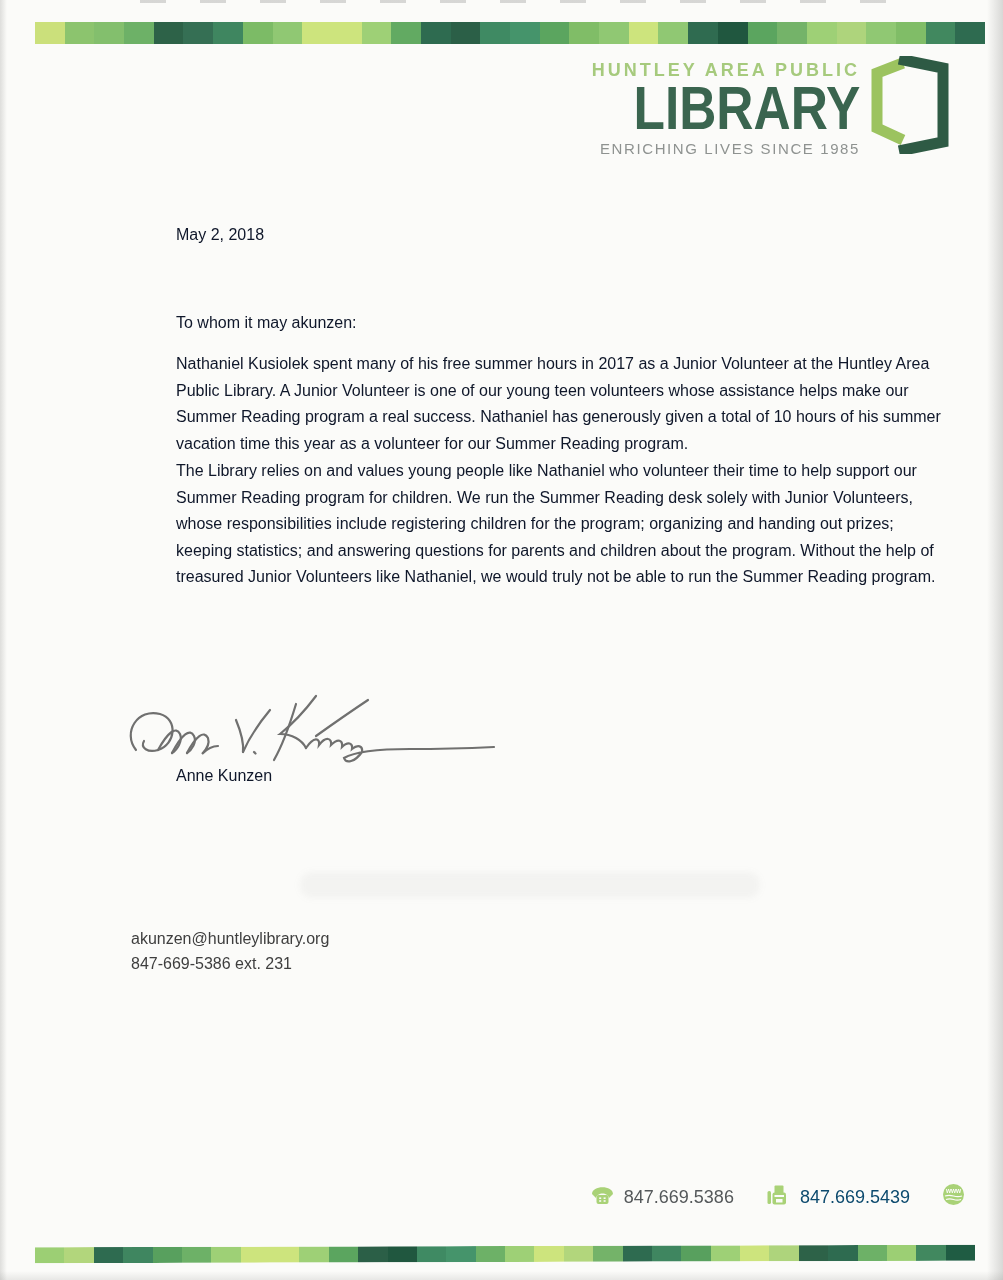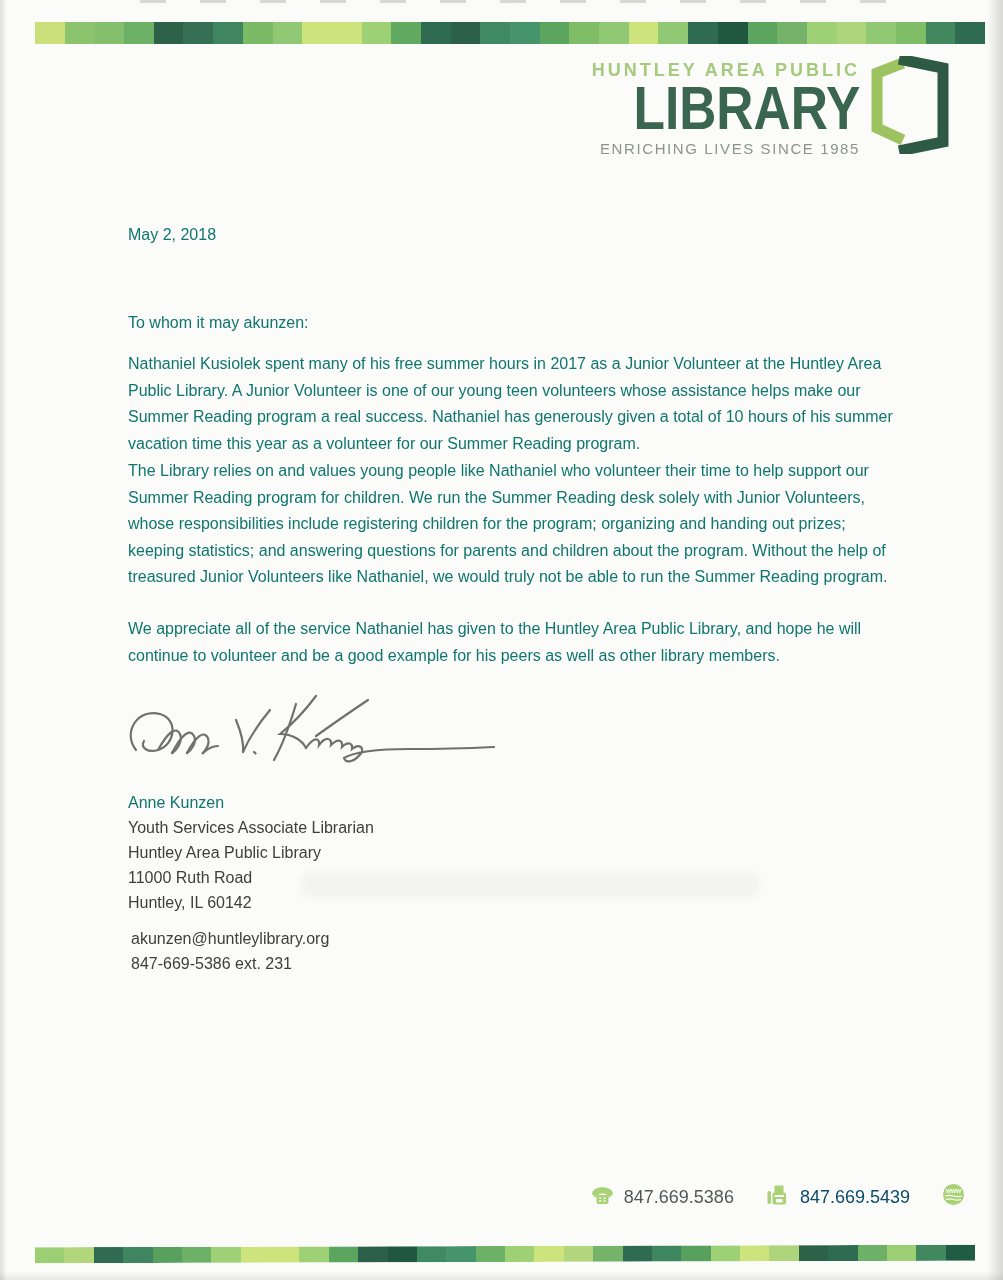--- a/index.html
+++ b/index.html
@@ -30,21 +30,21 @@
   .stripe .sq{flex:1 1 0;}
   
   .logo{position:absolute;top:56px;right:52px;display:flex;align-items:flex-end;}
   .logo-text{text-align:right;margin-right:9px;}
   .logo-top{font-size:18px;letter-spacing:3px;font-weight:600;line-height:20px;white-space:nowrap;}
   .logo-name{font-size:62px;font-weight:700;line-height:56px;letter-spacing:0;
     transform:scaleX(.83);transform-origin:right center;white-space:nowrap;}
   .logo-tagline{font-size:15px;letter-spacing:1.6px;font-weight:500;line-height:18px;margin-top:4px;white-space:nowrap;}
   
   .abs{position:absolute;}
-  .bodytext{font-size:16px;line-height:26.5px;color:#0f766e;width:772px;}
+  .bodytext{font-size:16px;line-height:26.5px;color:#0f172a;width:772px;margin-left:48px;}
   .sigblock{font-size:16px;line-height:25px;}
   
   .footer{position:absolute;right:38px;top:1172px;text-align:right;white-space:nowrap;}
   .footer-line1{font-size:19px;letter-spacing:.6px;}
   .footer-line2{margin-top:11px;font-size:18px;display:flex;align-items:center;justify-content:flex-end;gap:9px;}
   .footer-sep{padding:0 10px;font-weight:300;}
   .fgap{display:inline-block;width:14px;}
 </style>
 </head>
 <body>
@@ -106,47 +106,40 @@
   </div>
 
   <div class="abs bodytext" style="left:128px;top:222px">May 2, 2018</div>
 
   <div class="abs bodytext" style="left:128px;top:310px">To whom it may akunzen:</div>
 
   <div class="abs bodytext" style="left:128px;top:351px">Nathaniel Kusiolek spent many of his free summer hours in 2017 as a Junior Volunteer at the Huntley Area Public Library. A Junior Volunteer is one of our young teen volunteers whose assistance helps make our Summer Reading program a real success. Nathaniel has generously given a total of 10 hours of his summer vacation time this year as a volunteer for our Summer Reading program.</div>
 
   <div class="abs bodytext" style="left:128px;top:458px">The Library relies on and values young people like Nathaniel who volunteer their time to help support our Summer Reading program for children.  We run the Summer Reading desk solely with Junior Volunteers, whose responsibilities include registering children for the program; organizing and handing out prizes; keeping statistics; and answering questions for parents and children about the program. Without the help of treasured Junior Volunteers like Nathaniel, we would truly not be able to run the Summer Reading program.</div>
 
-  <div class="abs bodytext" style="left:128px;top:616px">We appreciate all of the service Nathaniel has given to the Huntley Area Public Library, and hope he will continue to volunteer and be a good example for his peers as well as other library members.</div>
 
 
   <div class="abs" style="left:120px;top:694px">
     <svg width="390" height="88" viewBox="0 0 390 88" fill="none" stroke="#585858" stroke-width="2.2" stroke-linecap="round" opacity="0.85">
       <path d="M16,56 C2,38 18,14 40,20 C58,25 56,50 38,56 C28,59 20,54 24,47"></path>
       <path d="M38,56 C48,38 56,32 60,40 C63,47 57,56 52,59"></path>
       <path d="M52,59 C62,40 70,34 74,42 C77,48 72,56 67,59"></path>
       <path d="M67,59 C76,42 84,36 88,44 C90,50 86,56 82,60 C86,56 92,52 98,52"></path>
       <path d="M116,26 C121,38 124,48 123,58"></path>
       <path d="M123,58 C130,42 140,28 150,16"></path>
       <path d="M134,58 l1.5,1.5"></path>
       <path d="M176,10 C170,30 162,52 154,66"></path>
       <path d="M196,2 C184,18 170,32 160,40 C172,40 182,46 186,54"></path>
       <path d="M248,6 C230,18 210,32 196,42"></path>
       <path d="M186,54 C194,42 200,44 199,51 C206,42 212,44 211,51 C218,44 223,46 222,53 C228,47 233,49 232,55 C238,50 243,52 242,58 C235,68 226,70 224,64 C234,58 260,55 290,55 C320,55 352,54 374,53"></path>
     </svg>
   </div>
 
-  <div class="abs bodytext" style="left:128px;top:790px">Anne Kunzen</div>
-
-  <div class="abs sigblock" style="left:128px;top:815px">
-    <div>Youth Services Associate Librarian</div>
-    <div>Huntley Area Public Library</div>
-    <div>11000 Ruth Road</div>
-    <div>Huntley, IL 60142</div>
-  </div>
+  <div class="abs bodytext" style="left:128px;top:763px">Anne Kunzen</div>
+
 
   <div class="abs sigblock" style="left:131px;top:926px">
     <div>akunzen@huntleylibrary.org</div>
     <div>847-669-5386 ext. 231</div>
   </div>
 
   <div class="smudge"></div>
 
   <div class="footer">
     <div class="footer-line2">

